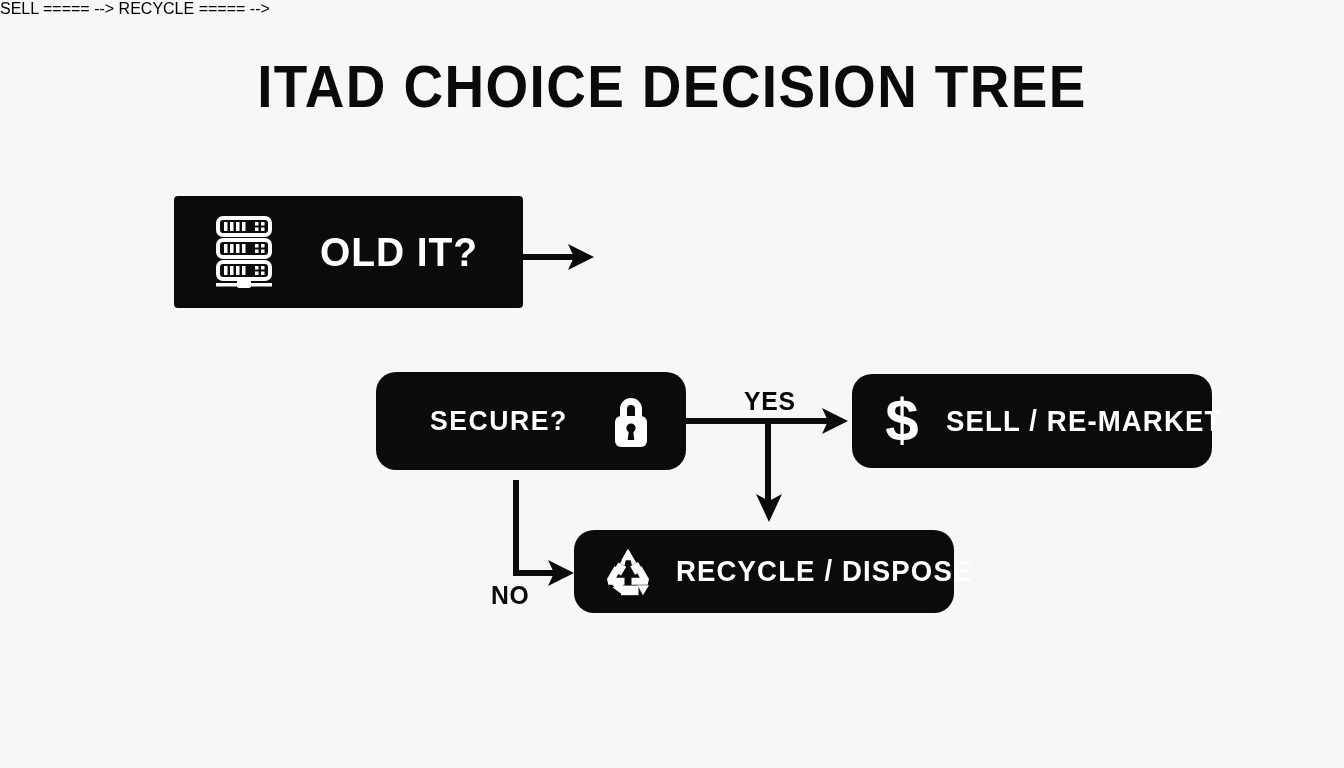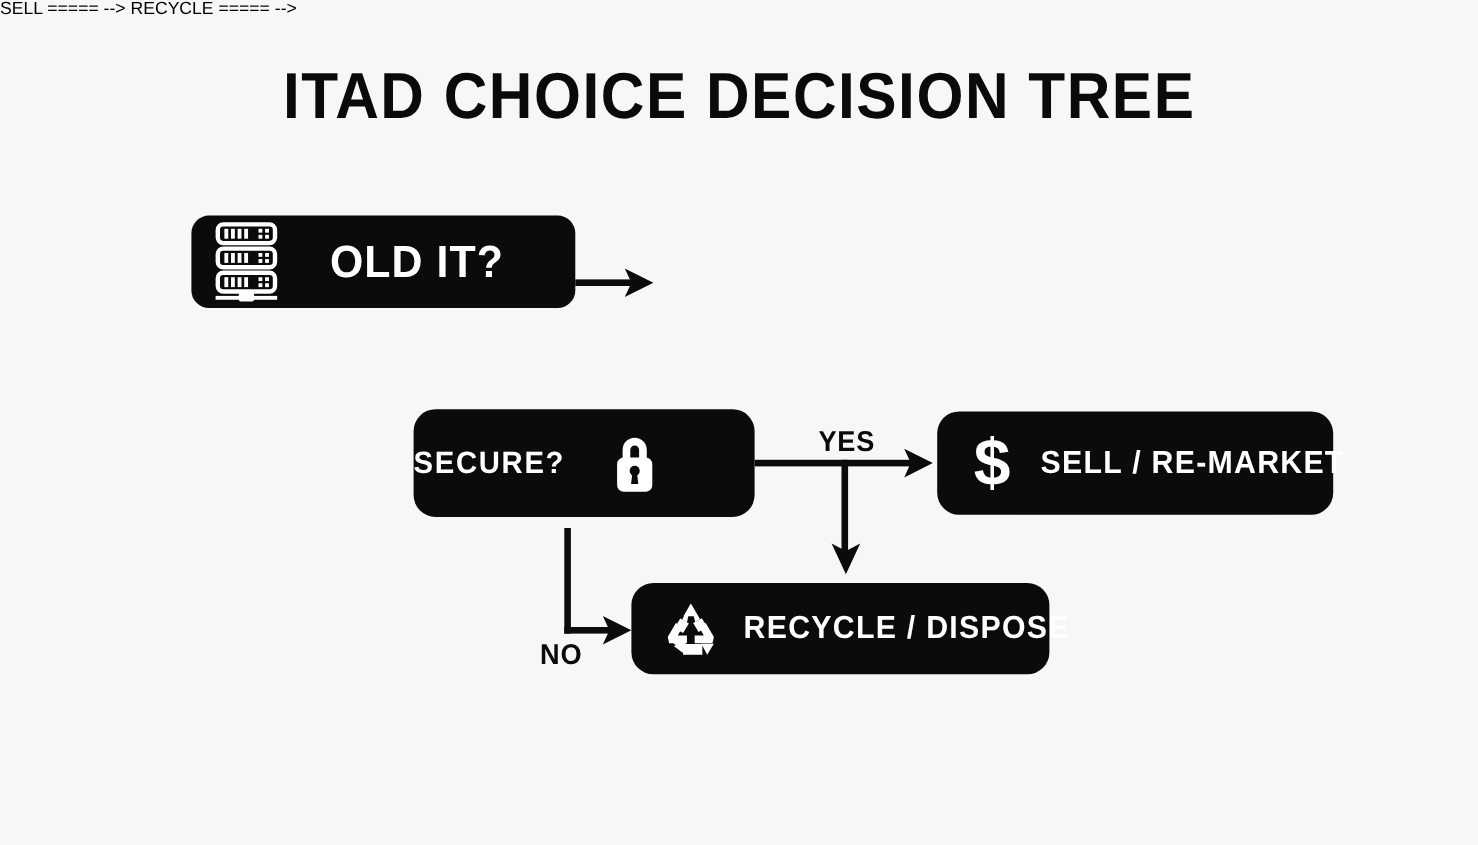--- a/index.html
+++ b/index.html
@@ -54,36 +54,37 @@
     white-space: nowrap;
     transform: scaleX(0.95);
     transform-origin: left center;
   }
 
   
   #node-old-it {
     left: 174px;
     top: 196px;
     width: 349px;
-    height: 84px;
-    border-radius: 16px;
-    padding-left: 16px;
+    height: 112px;
+    border-radius: 4px;
+    padding-left: 36px;
   }
   #node-old-it .label {
     font-size: 41px;
     letter-spacing: 1px;
     margin-left: 42px;
   }
 
   
   #node-secure {
     left: 376px;
     top: 372px;
     width: 310px;
     height: 98px;
+    padding-left: 54px;
   }
   #node-secure .label {
     font-size: 28px;
     letter-spacing: 1.6px;
   }
   #node-secure .icon-slot { margin-left: 32px; }
 
   
   #node-sell {
     left: 852px;

